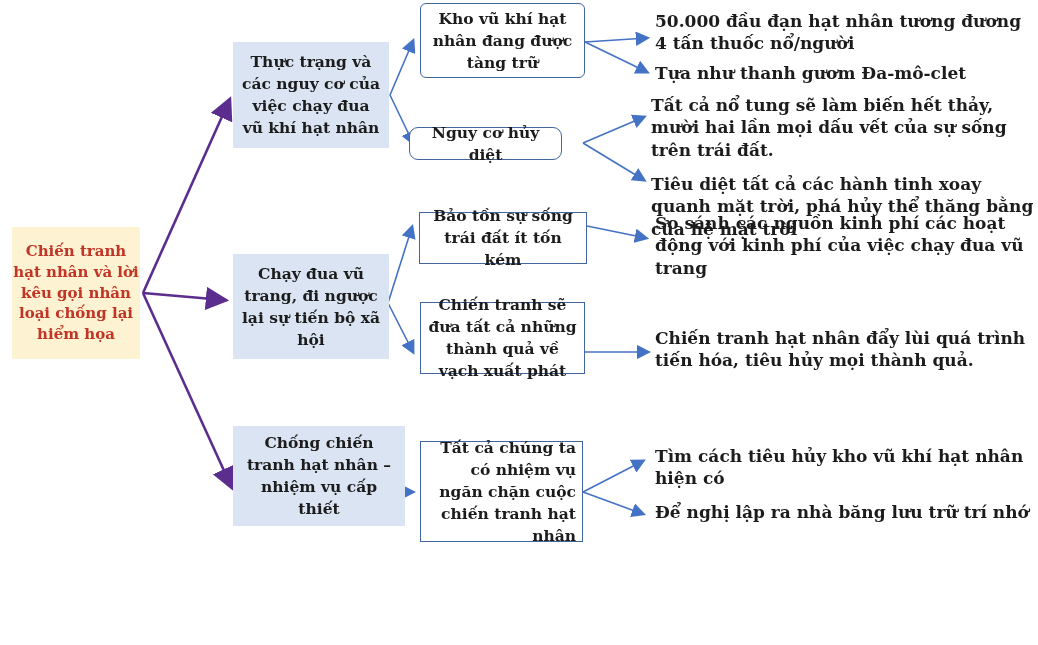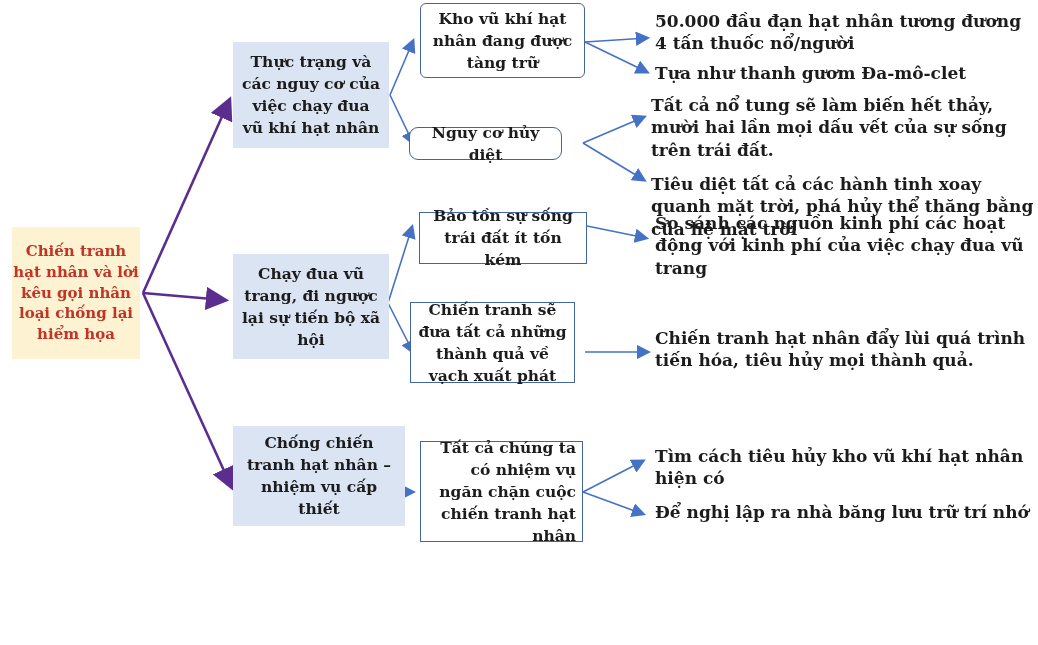--- a/index.html
+++ b/index.html
@@ -45,21 +45,21 @@
     border:1.5px solid var(--l3border);
     font-size:15.5px;line-height:1.42;
     padding:4px 6px;
   }
   .b1{left:233px;top:42px;width:156px;height:106px;}
   .b2{left:233px;top:254px;width:156px;height:105px;}
   .b3{left:233px;top:426px;width:172px;height:100px;}
   .c1a{left:420px;top:3px;width:165px;height:75px;border-radius:6px;}
   .c1b{left:409px;top:127px;width:153px;height:33px;border-radius:9px;}
   .c2a{left:419px;top:200px;width:168px;height:52px;margin-top:12px;}
-  .c2b{left:410px;top:302px;width:165px;height:81px;}
+  .c2b{left:420px;top:302px;width:165px;height:72px;}
   .c3a{left:420px;top:441px;width:163px;height:101px;text-align:right;}
   .leaf{
     position:absolute;
     font-size:17px;line-height:1.32;
     font-weight:600;
     text-align:left;
   }
   .l1{left:655px;top:10px;width:378px;}
   .l2{left:655px;top:62px;width:378px;}
   .l3{left:651px;top:94px;width:382px;}

